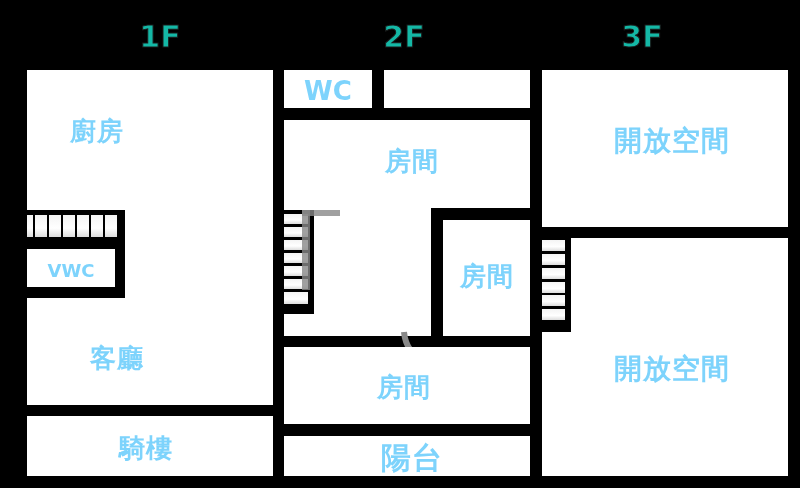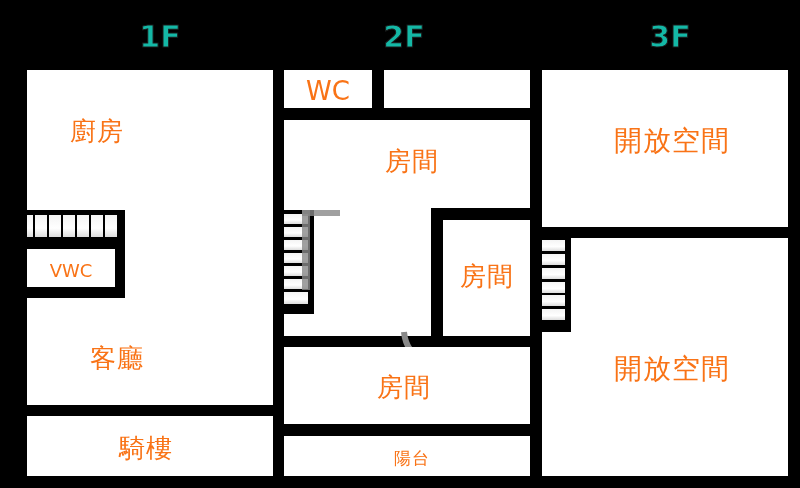--- a/index.html
+++ b/index.html
@@ -1,31 +1,31 @@
 <!DOCTYPE html>
 <html><head>
 <meta charset="utf-8">
 <style>
   html,body{margin:0;padding:0;background:#000;}
   body{width:800px;height:488px;position:relative;overflow:hidden;font-family:"DejaVu Sans","Liberation Sans",sans-serif;}
   .abs{position:absolute;}
   .room{position:absolute;background:#fff;}
-  .lbl{position:absolute;color:#f97316;font-weight:normal;white-space:nowrap;transform:translate(-50%,-50%);letter-spacing:1px;}
+  .lbl{position:absolute;color:#7dd3fc;font-weight:bold;white-space:nowrap;transform:translate(-50%,-50%);letter-spacing:1px;}
   .floor{position:absolute;top:36px;transform:translate(-50%,-50%);color:#14b8a6;font-weight:bold;font-size:30px;
          -webkit-text-stroke:1px #1a1a1a;}
   .stair{position:absolute;background:#000;}
   .stair .tread{position:absolute;background:linear-gradient(#f4f4f4,#fff 60%,#ddd);}
   .wm{position:absolute;background:#888;}
 </style>
 </head>
 <body>
 
 <div class="floor" style="left:160px;">1F</div>
 <div class="floor" style="left:404px;">2F</div>
-<div class="floor" style="left:670px;">3F</div>
+<div class="floor" style="left:642px;">3F</div>
 
 <div>
   <div class="room" style="left:27px;top:70px;width:246px;height:335px;"></div>
   <div class="lbl" style="left:97px;top:131px;font-size:26px;">廚房</div>
 
   <div class="stair" style="left:27px;top:210px;width:98px;height:88px;">
     <div class="tread" style="left:0;top:5px;width:6px;height:22px;"></div>
     <div class="tread" style="left:8px;top:5px;width:12px;height:22px;"></div>
     <div class="tread" style="left:22px;top:5px;width:12px;height:22px;"></div>
     <div class="tread" style="left:36px;top:5px;width:12px;height:22px;"></div>
@@ -69,21 +69,21 @@
   <div class="lbl" style="left:487px;top:276px;font-size:26px;">房間</div>
 
   <svg class="abs" style="left:398px;top:330px;" width="36" height="36">
     <path d="M6 2 Q8 24 30 34" stroke="#888" stroke-width="6" fill="none"></path>
   </svg>
 
   <div class="room" style="left:284px;top:347px;width:246px;height:77px;"></div>
   <div class="lbl" style="left:404px;top:387px;font-size:26px;">房間</div>
 
   <div class="room" style="left:284px;top:436px;width:246px;height:40px;"></div>
-  <div class="lbl" style="left:412px;top:458px;font-size:17px;">陽台</div>
+  <div class="lbl" style="left:412px;top:458px;font-size:30px;">陽台</div>
 </div>
 
 <div>
   <div class="room" style="left:542px;top:70px;width:246px;height:157px;"></div>
   <div class="lbl" style="left:672px;top:141px;font-size:28px;">開放空間</div>
 
   <div class="room" style="left:542px;top:238px;width:246px;height:238px;"></div>
   <div class="lbl" style="left:672px;top:369px;font-size:28px;">開放空間</div>
 
   <div class="stair" style="left:542px;top:236px;width:29px;height:96px;">

